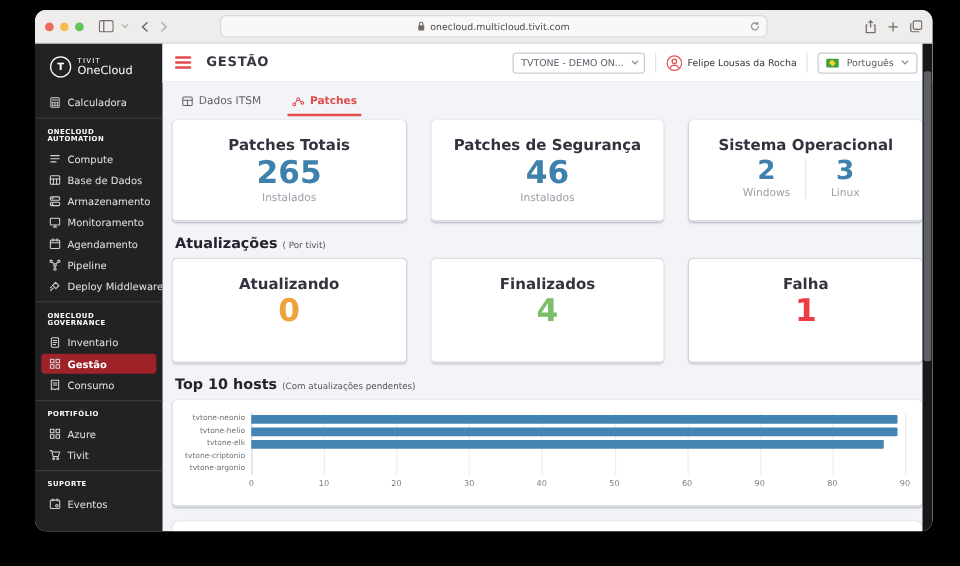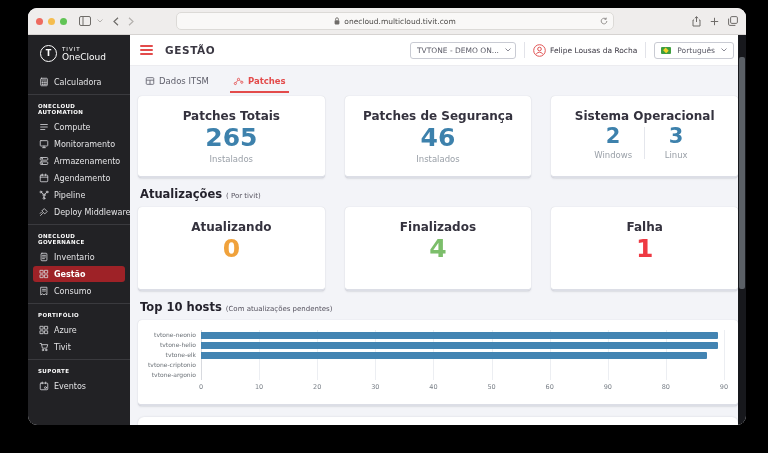--- a/index.html
+++ b/index.html
@@ -202,37 +202,48 @@
                     <line x1="2" y1="3" x2="10" y2="3"></line>
                     <line x1="2" y1="6" x2="10" y2="6"></line>
                     <line x1="2" y1="9" x2="7" y2="9"></line>
                   </svg>
                 </span>
                 <span>Compute</span>
               </div>
               <div class="nav-item">
                 <span class="nav-icon">
                   <svg viewBox="0 0 12 12" width="10" height="10" fill="none" stroke="currentColor" stroke-width="1" stroke-linecap="round" stroke-linejoin="round">
-                    <rect x="1.5" y="2" width="9" height="6.4" rx="0.8"></rect>
-                    <line x1="4.3" y1="10.4" x2="7.7" y2="10.4"></line>
-                    <line x1="6" y1="8.4" x2="6" y2="10.4"></line>
-                  </svg>
-                </span>
-                <span>Monitoramento</span>
+                    <rect x="1.5" y="2" width="9" height="8" rx="1"></rect>
+                    <line x1="1.5" y1="5" x2="10.5" y2="5"></line>
+                    <line x1="4.5" y1="5" x2="4.5" y2="10"></line>
+                    <line x1="7.5" y1="5" x2="7.5" y2="10"></line>
+                  </svg>
+                </span>
+                <span>Base de Dados</span>
               </div>
               <div class="nav-item">
                 <span class="nav-icon">
                   <svg viewBox="0 0 12 12" width="10" height="10" fill="none" stroke="currentColor" stroke-width="1" stroke-linecap="round" stroke-linejoin="round">
                     <rect x="1.5" y="1.8" width="9" height="3.2" rx="1"></rect>
                     <rect x="1.5" y="7" width="9" height="3.2" rx="1"></rect>
                     <circle cx="3.6" cy="3.4" r="0.4"></circle>
                     <circle cx="3.6" cy="8.6" r="0.4"></circle>
                   </svg>
                 </span>
                 <span>Armazenamento</span>
+              </div>
+              <div class="nav-item">
+                <span class="nav-icon">
+                  <svg viewBox="0 0 12 12" width="10" height="10" fill="none" stroke="currentColor" stroke-width="1" stroke-linecap="round" stroke-linejoin="round">
+                    <rect x="1.5" y="2" width="9" height="6.4" rx="0.8"></rect>
+                    <line x1="4.3" y1="10.4" x2="7.7" y2="10.4"></line>
+                    <line x1="6" y1="8.4" x2="6" y2="10.4"></line>
+                  </svg>
+                </span>
+                <span>Monitoramento</span>
               </div>
               <div class="nav-item">
                 <span class="nav-icon">
                   <svg viewBox="0 0 12 12" width="10" height="10" fill="none" stroke="currentColor" stroke-width="1" stroke-linecap="round" stroke-linejoin="round">
                     <rect x="1.5" y="2.5" width="9" height="8" rx="1"></rect>
                     <line x1="1.5" y1="5" x2="10.5" y2="5"></line>
                     <line x1="4" y1="1.3" x2="4" y2="3.3"></line>
                     <line x1="8" y1="1.3" x2="8" y2="3.3"></line>
                   </svg>
                 </span>

